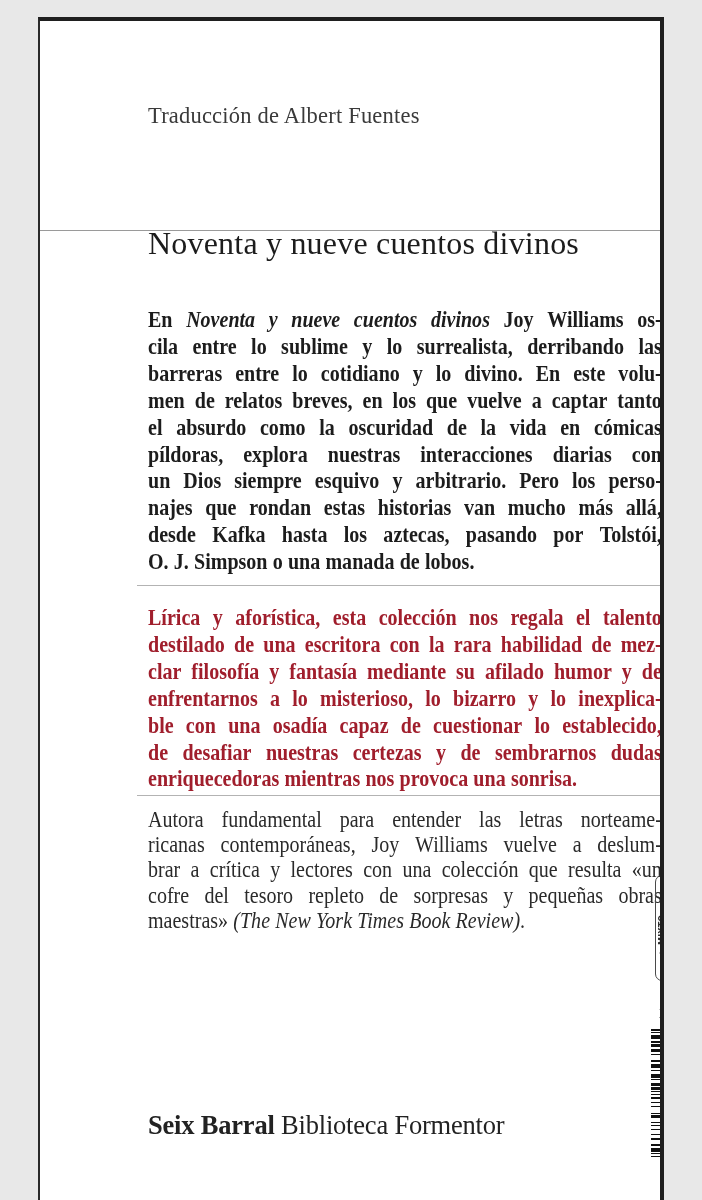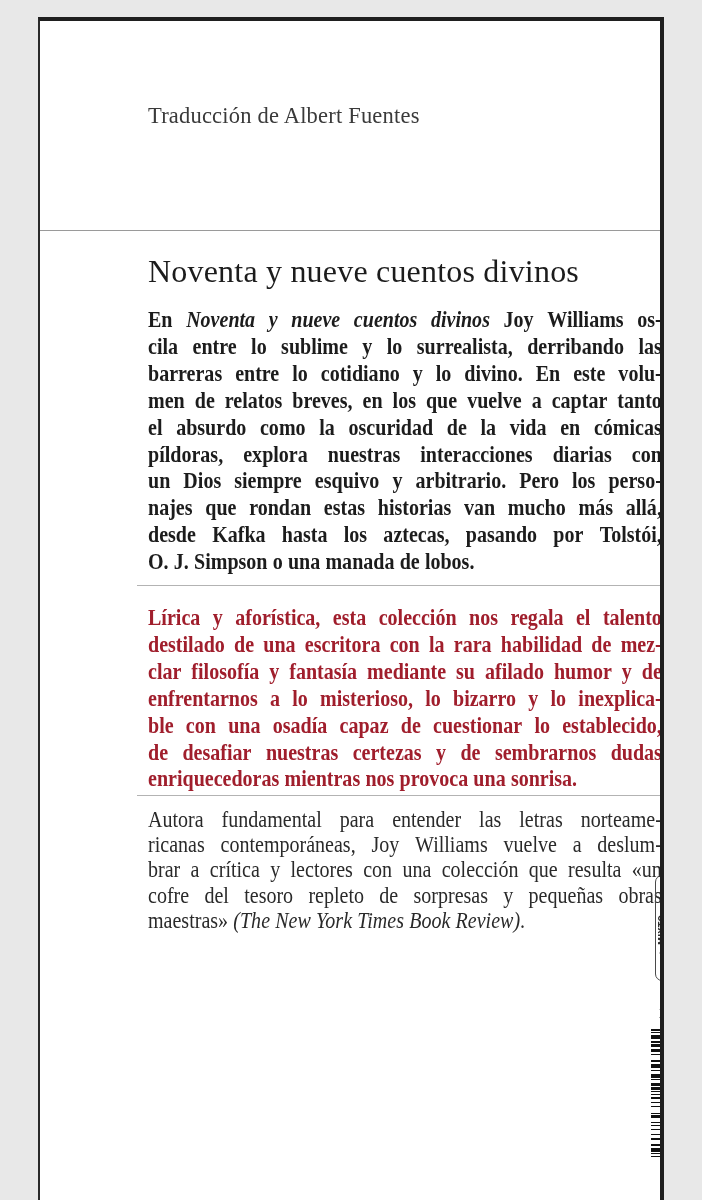--- a/index.html
+++ b/index.html
@@ -10,21 +10,21 @@
     border-left:2px solid #2a2a2a; border-right:4px solid #1f1f1f;
     font-family:"Liberation Serif", serif; color:#1c1c1c;
   }
   .abs { position:absolute; }
 
   .translator { left:108px; top:82px; font-size:22.5px; color:#3a3a3a; letter-spacing:.2px; }
 
   .header-rule { left:-2px; top:209px; width:706px; height:1px; background:#9a9a9a; }
 
   .author { left:108px; top:178px; font-size:35px; font-weight:bold; letter-spacing:.2px; }
-  .book-title { left:108px; top:232px; font-size:32px; letter-spacing:.2px; }
+  .book-title { left:108px; top:204px; font-size:32px; letter-spacing:.2px; }
 
   .para { left:108px; width:590px; transform:scaleX(.871); transform-origin:0 0; }
   .para-bold   { top:286px; font-size:23px; font-weight:bold; line-height:26.9px; }
   .para-red    { top:584px; font-size:23px; font-weight:bold; line-height:26.9px; }
   .para-review { top:786px; font-size:23px; font-weight:normal; line-height:25.2px; color:#2a2a2a; }
 
   .tline { display:flex; justify-content:space-between; white-space:pre; overflow:visible; }
   .tlast { justify-content:flex-start; gap:.26em; }
 
   .divider { left:97px; width:527px; height:1px; background:#b3b3b3; }
@@ -184,14 +184,17 @@
           <span style="flex: 0 0 4.04211px; background: rgb(17, 17, 17);"></span>
           <span style="flex: 0 0 1.34737px; background: transparent;"></span>
           <span style="flex: 0 0 1.34737px; background: rgb(17, 17, 17);"></span>
           <span style="flex: 0 0 1.34737px; background: transparent;"></span>
           <span style="flex: 0 0 1.34737px; background: rgb(17, 17, 17);"></span>
         </div>
       <div class="barcode-digits">9788432244315</div>
     </div>
   </div>
 
+  <div class="abs imprint">
+    <span class="pub">Seix Barral</span><span> </span><span>Biblioteca Formentor</span>
+  </div>
 
 </div>
 
 </body></html>

